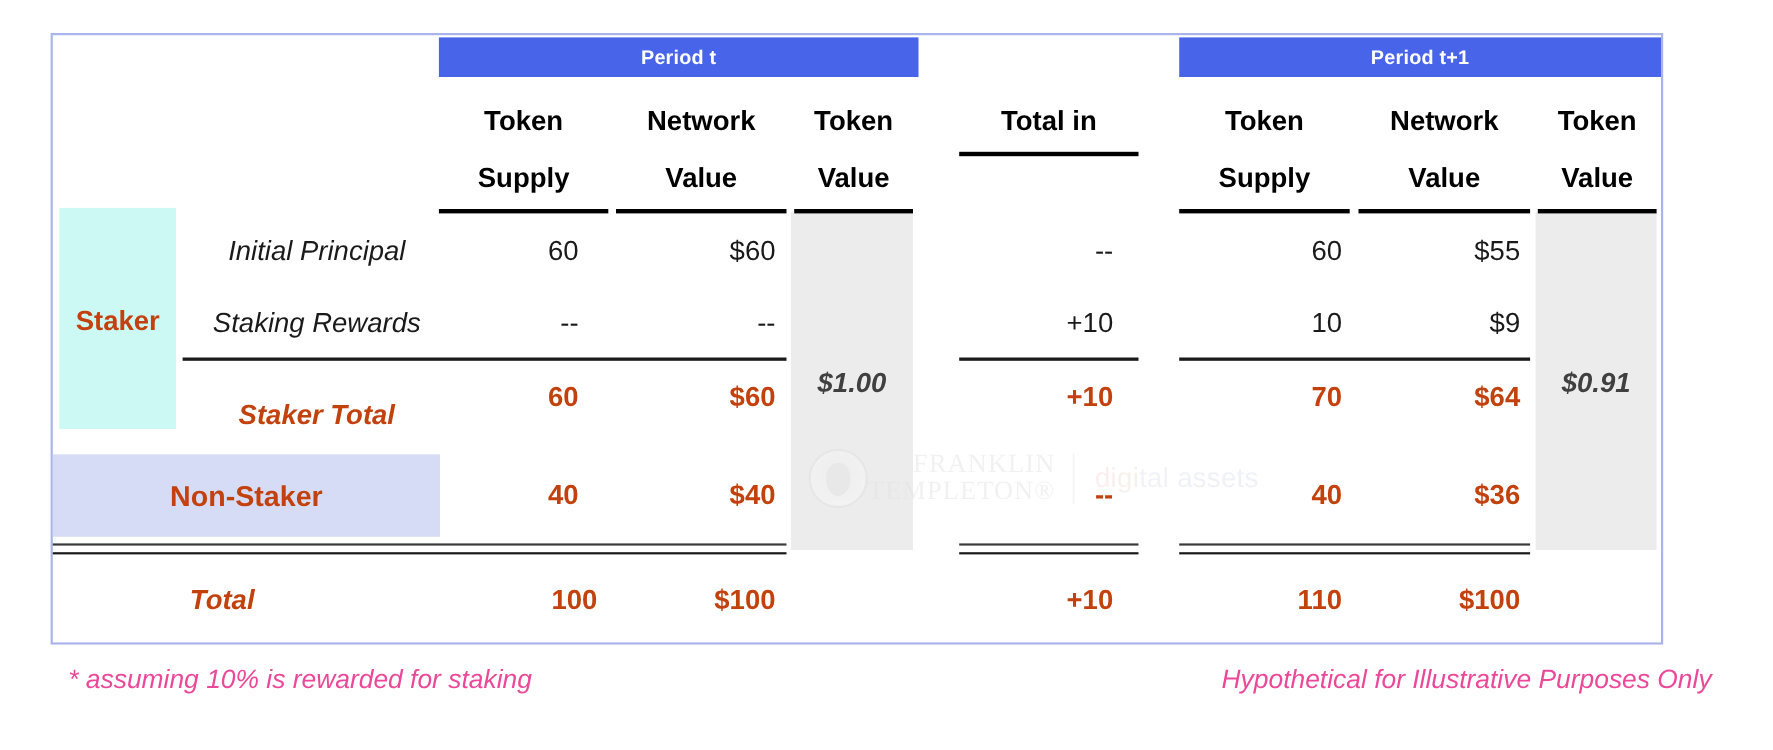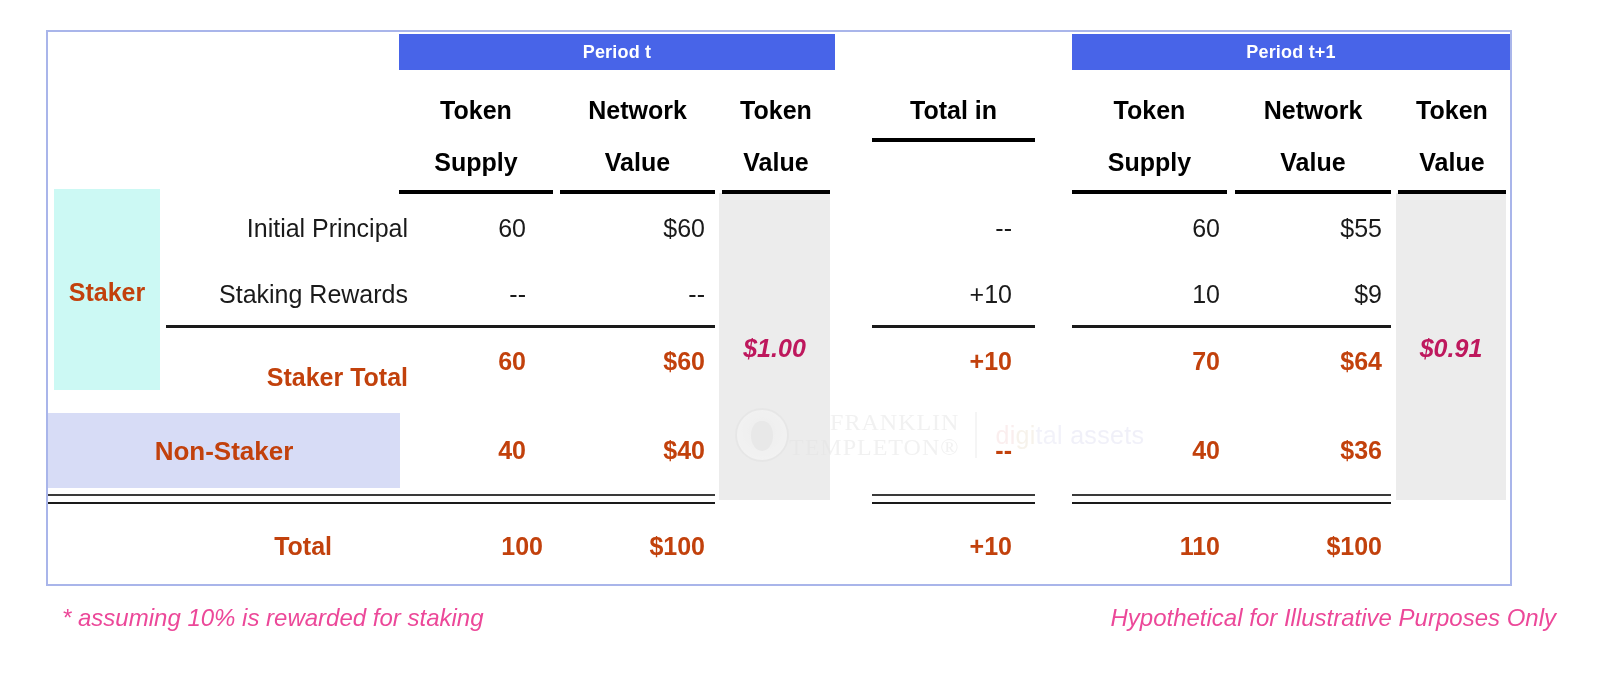--- a/index.html
+++ b/index.html
@@ -52,24 +52,24 @@
   #nonstaker-tint{left:48px;top:413px;width:352px;height:75px;background:#d7dcf6;}
   #tv-left-tint{left:719px;top:193px;width:111px;height:307px;background:#ececec;}
   #tv-right-tint{left:1396px;top:193px;width:110px;height:307px;background:#ececec;}
 
   
   .cell{
     position:absolute;font-size:25px;color:#1a1a1a;
     white-space:nowrap;
   }
   .cell.right{text-align:right;}
-  .cell.left{text-align:right;}
+  .cell.left{text-align:center;font-style:italic;}
   .cell.center{text-align:center;}
   .cell.b{font-weight:bold;color:#c2410c;}
-  .cell.bi{font-weight:bold;font-style:italic;color:#be185d;}
+  .cell.bi{font-weight:bold;font-style:italic;color:#404040;}
 
   
   .rule-line{position:absolute;background:#1a1a1a;height:3px;}
   .dbl-line{position:absolute;height:6px;border-top:2px solid #3a3a3a;border-bottom:2px solid #1a1a1a;}
 
   
   .footnote{
     position:absolute;font-style:italic;font-size:24px;color:#ec4899;
     white-space:nowrap;
   }

